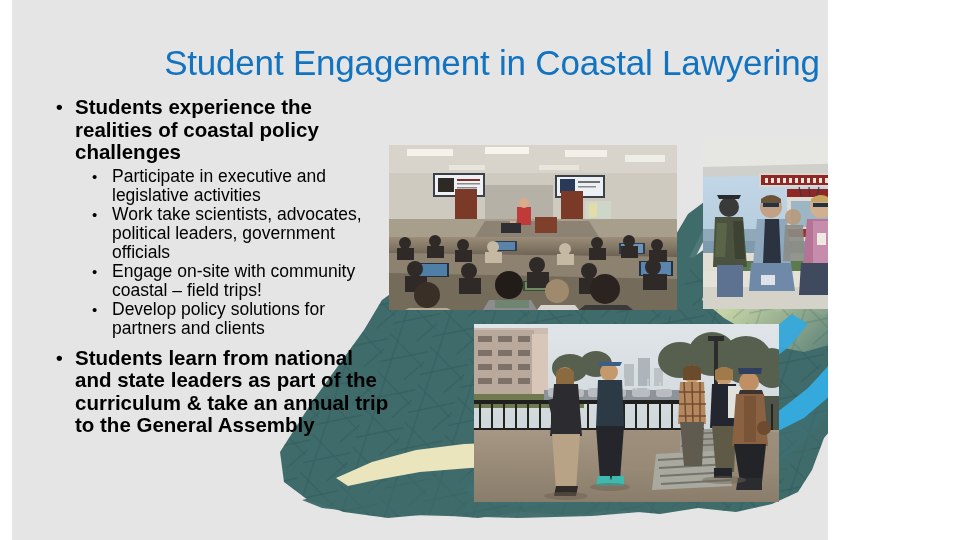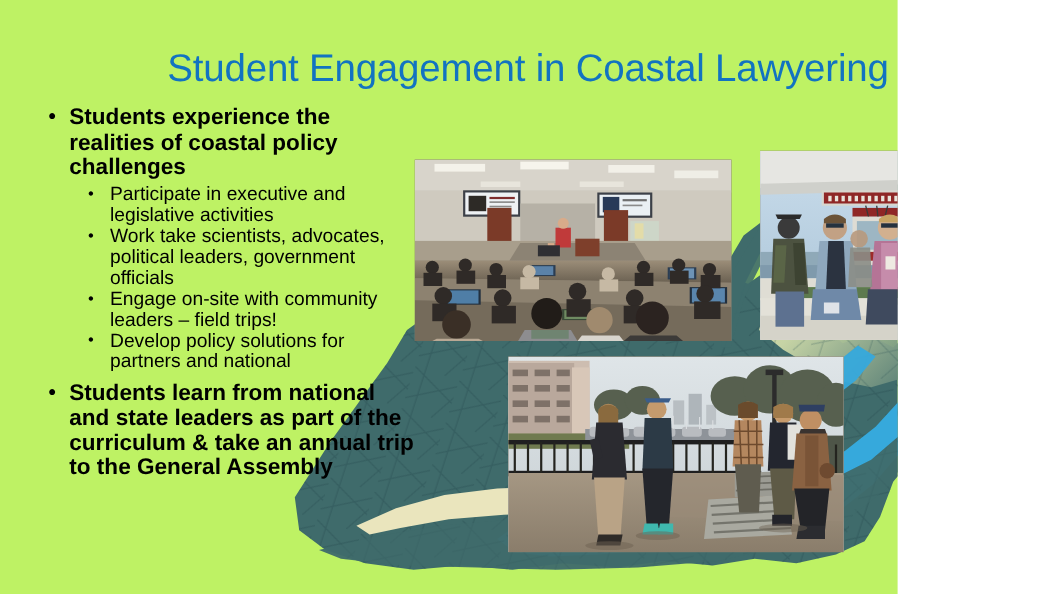--- a/index.html
+++ b/index.html
@@ -5,23 +5,23 @@
   * { box-sizing: border-box; margin: 0; padding: 0; }
   html, body { width: 960px; height: 540px; }
   body {
     font-family: "Liberation Sans", sans-serif;
     background: #ffffff;
     overflow: hidden;
     position: relative;
   }
   #slide {
     position: absolute;
-    left: 0; top: 0;
+    left: 12px; top: 0;
     width: 816px; height: 540px;
-    background: #bef264;
+    background: #e5e5e5;
     overflow: hidden;
   }
 
   
   #bg-art {
     position: absolute;
     left: 0; top: 0;
     width: 960px; height: 540px;
     pointer-events: none;
   }
@@ -207,25 +207,25 @@
       <li class="lvl2">
         <span class="bul">•</span>
         <span class="lvl2-text">Participate in executive and legislative activities</span>
       </li>
       <li class="lvl2">
         <span class="bul">•</span>
         <span class="lvl2-text">Work take scientists, advocates, political leaders, government officials</span>
       </li>
       <li class="lvl2">
         <span class="bul">•</span>
-        <span class="lvl2-text">Engage on-site with community leaders – field trips!</span>
+        <span class="lvl2-text">Engage on-site with community coastal – field trips!</span>
       </li>
       <li class="lvl2">
         <span class="bul">•</span>
-        <span class="lvl2-text">Develop policy solutions for partners and national</span>
+        <span class="lvl2-text">Develop policy solutions for partners and clients</span>
       </li>
     </ul>
 
     <div class="gap"></div>
 
     <div class="lvl1">
       <span class="bul">•</span>
       <span class="lvl1-text">Students learn from national and state leaders as part of the curriculum &amp; take an annual trip to the General Assembly</span>
     </div>
 

